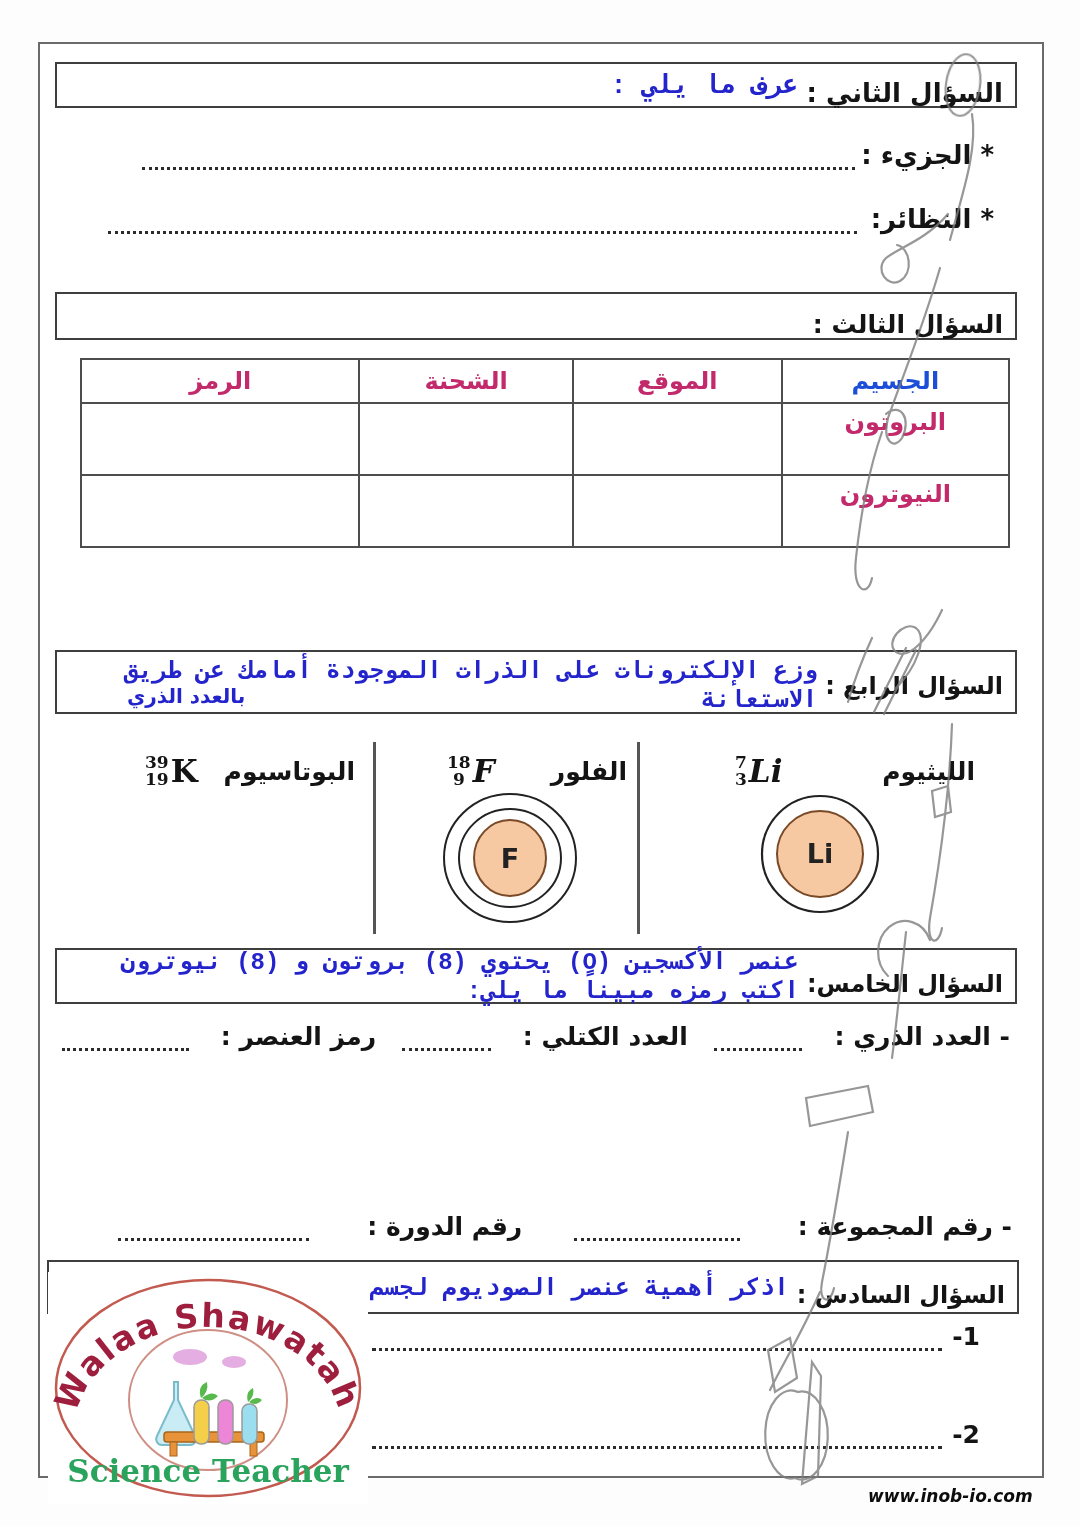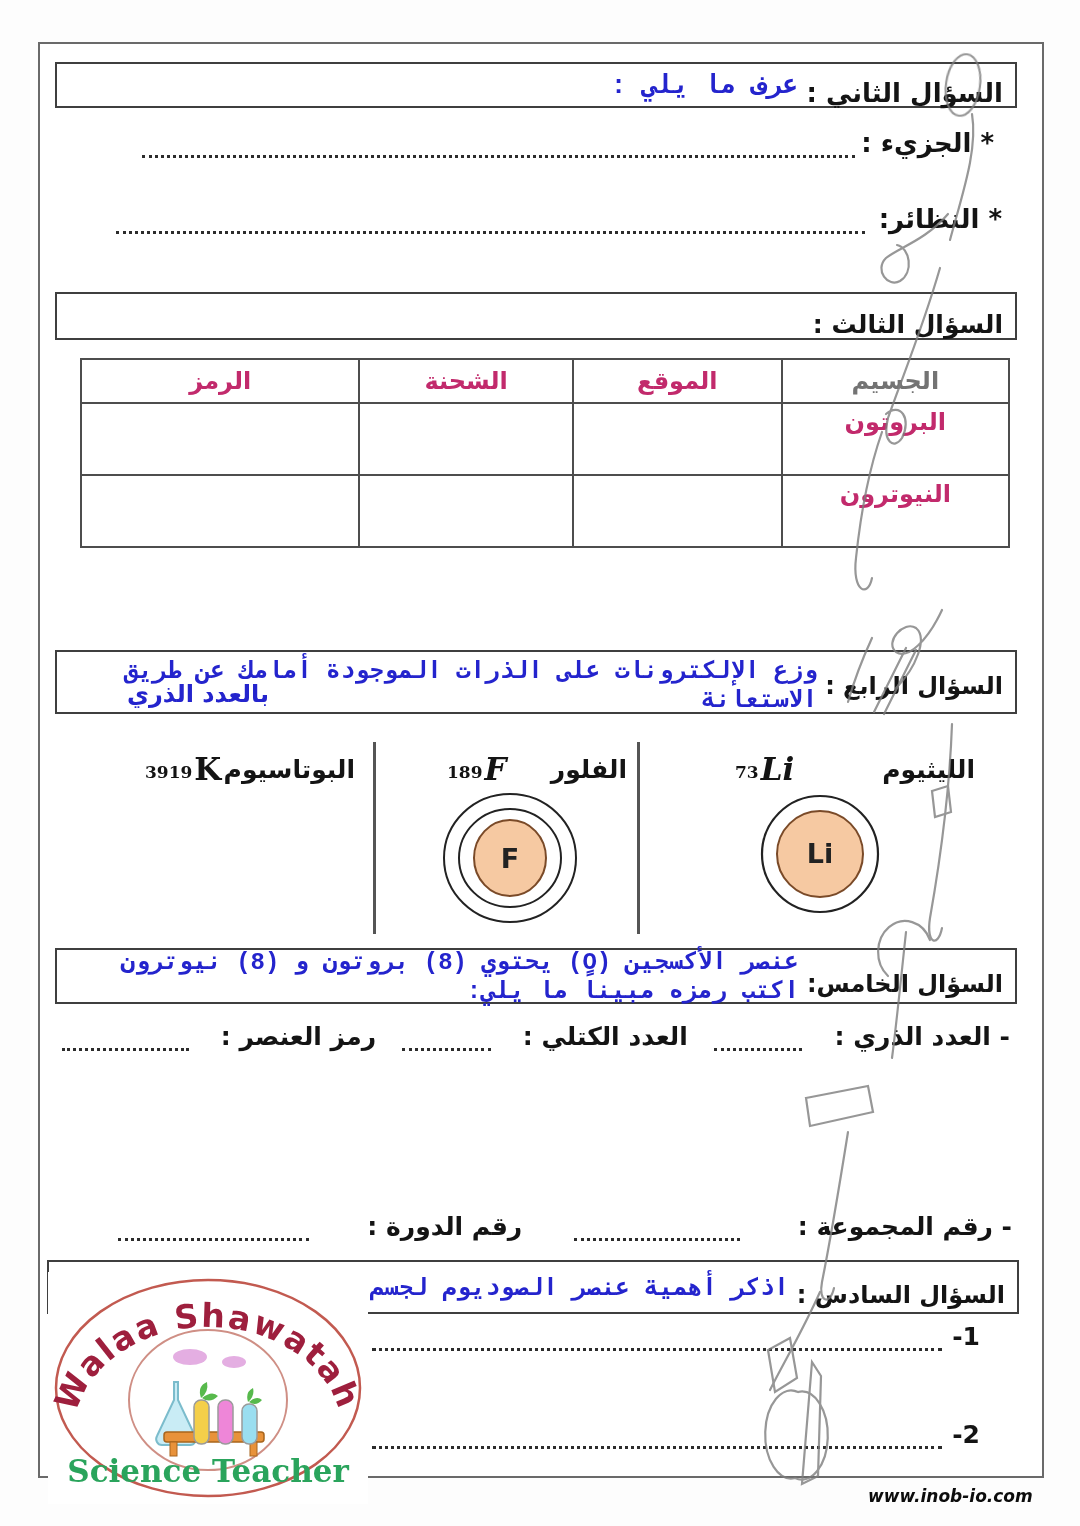--- a/index.html
+++ b/index.html
@@ -21,30 +21,30 @@
 
   .fill-line { position:absolute; display:flex; direction:rtl; align-items:flex-end; z-index:2; }
   .fill-label { font-weight:bold; font-size:25px; white-space:nowrap; color:#141414; }
   .dots { border-bottom:3px dotted #2c2c2c; height:18px; }
   .dots.grow { flex:1 1 auto; }
 
   
   .ptable { position:absolute; left:80px; top:358px; width:930px; border-collapse:collapse; direction:rtl; table-layout:fixed; z-index:2; background:#fff; }
   .ptable th, .ptable td { border:2.5px solid #4d4d4d; }
   .ptable th { height:44px; font-size:24px; font-weight:bold; color:#c22a6c; text-align:center; }
-  .ptable th.black { color:#737373;border-radius:6px; }
+  .ptable th.black { color:#1d4ed8;border-radius:6px; }
   .ptable td { height:72px; vertical-align:top; text-align:center; font-size:24px; font-weight:bold; color:#c22a6c; padding-top:4px; }
 
   
   .atoms { position:absolute; left:55px; top:742px; width:962px; height:196px; z-index:2; }
   .vdivider { position:absolute; top:0; width:2.5px; height:192px; background:#555; }
   .atom-label-row { position:absolute; display:flex; direction:rtl; align-items:center; font-weight:bold; font-size:25px; }
   .atom-name { color:#141414; }
   .nuclide { direction:ltr; display:inline-flex; align-items:center; font-family:"DejaVu Serif", serif; font-weight:bold; color:#141414; }
-  .nuclide .nums { display:inline-flex; flex-direction:row; align-items:center; font-size:17px; line-height:1.02; margin-right:2px;margin-top:6px; }
+  .nuclide .nums { display:inline-flex; flex-direction:column; align-items:center; font-size:17px; line-height:1.02; margin-right:2px; }
   .nuclide .sym { font-style:italic; font-size:31px; line-height:1; }
   .nuclide .sym.upright { font-style:normal; }
   .atom-svg { position:absolute; }
 
   
   .logo { position:absolute; left:48px; top:1272px; width:320px; height:232px; background:#fff; z-index:3; }
 
   .footer-url { position:absolute; left:868px; top:1486px; width:180px; font-size:17px; font-weight:bold; font-style:italic; color:#0c0c0c; z-index:2; }
 
   .overlay { position:absolute; left:0; top:0; z-index:4; pointer-events:none; }
@@ -55,25 +55,25 @@
 <body>
 
 <div class="page">
   <div class="frame"></div>
 
   <div class="qbox" style="left:55px; top:62px; width:962px; height:46px; font-size:26px;">
     <span class="qnum">السؤال الثاني :</span>
     <span class="qprompt">عرف ما يلي :</span>
   </div>
 
-  <div class="fill-line" style="left:142px; top:128px; width:852px;">
+  <div class="fill-line" style="left:142px; top:140px; width:852px;">
     <span class="fill-label" style="font-size:26px;">* الجزيء  :</span>
     <span class="dots grow" style="margin-right:6px;"></span>
   </div>
-  <div class="fill-line" style="left:116px; top:204px; width:886px;gap:8px;">
+  <div class="fill-line" style="left:108px; top:204px; width:886px;gap:8px;">
     <span class="fill-label" style="font-size:26px;">* النظائر:</span>
     <span class="dots grow" style="margin-right:6px;"></span>
   </div>
 
   <div class="qbox" style="left:55px; top:292px; width:962px; height:48px; font-size:25px;">
     <span class="qnum">السؤال الثالث :</span>
   </div>
 
   <table class="ptable">
     <colgroup>
@@ -102,21 +102,21 @@
         <td></td>
         <td></td>
         <td></td>
       </tr>
     </tbody>
   </table>
 
   <div class="qbox" style="left:55px; top:650px; width:962px; height:64px; font-size:24px; align-items:flex-start; padding-top:4px; position:absolute;">
     <span class="qnum">السؤال الرابع :</span>
     <span class="qprompt">وزع الإلكترونات على الذرات الموجودة أمامك عن طريق الاستعانة</span>
-    <span class="q4-line2" style="font-size:24px;margin-top:7px;">بالعدد الذري</span>
+    <span class="q4-line2" style="font-size:20px;margin-top:7px;">بالعدد الذري</span>
   </div>
 
   <div class="atoms">
     <div class="vdivider" style="left:318px;"></div>
     <div class="vdivider" style="left:582px;"></div>
 
     <div class="atom-label-row" style="left:680px; top:12px; width:240px; justify-content:space-between;">
       <span class="atom-name">الليثيوم</span>
       <span class="nuclide">
         <span class="nums">

